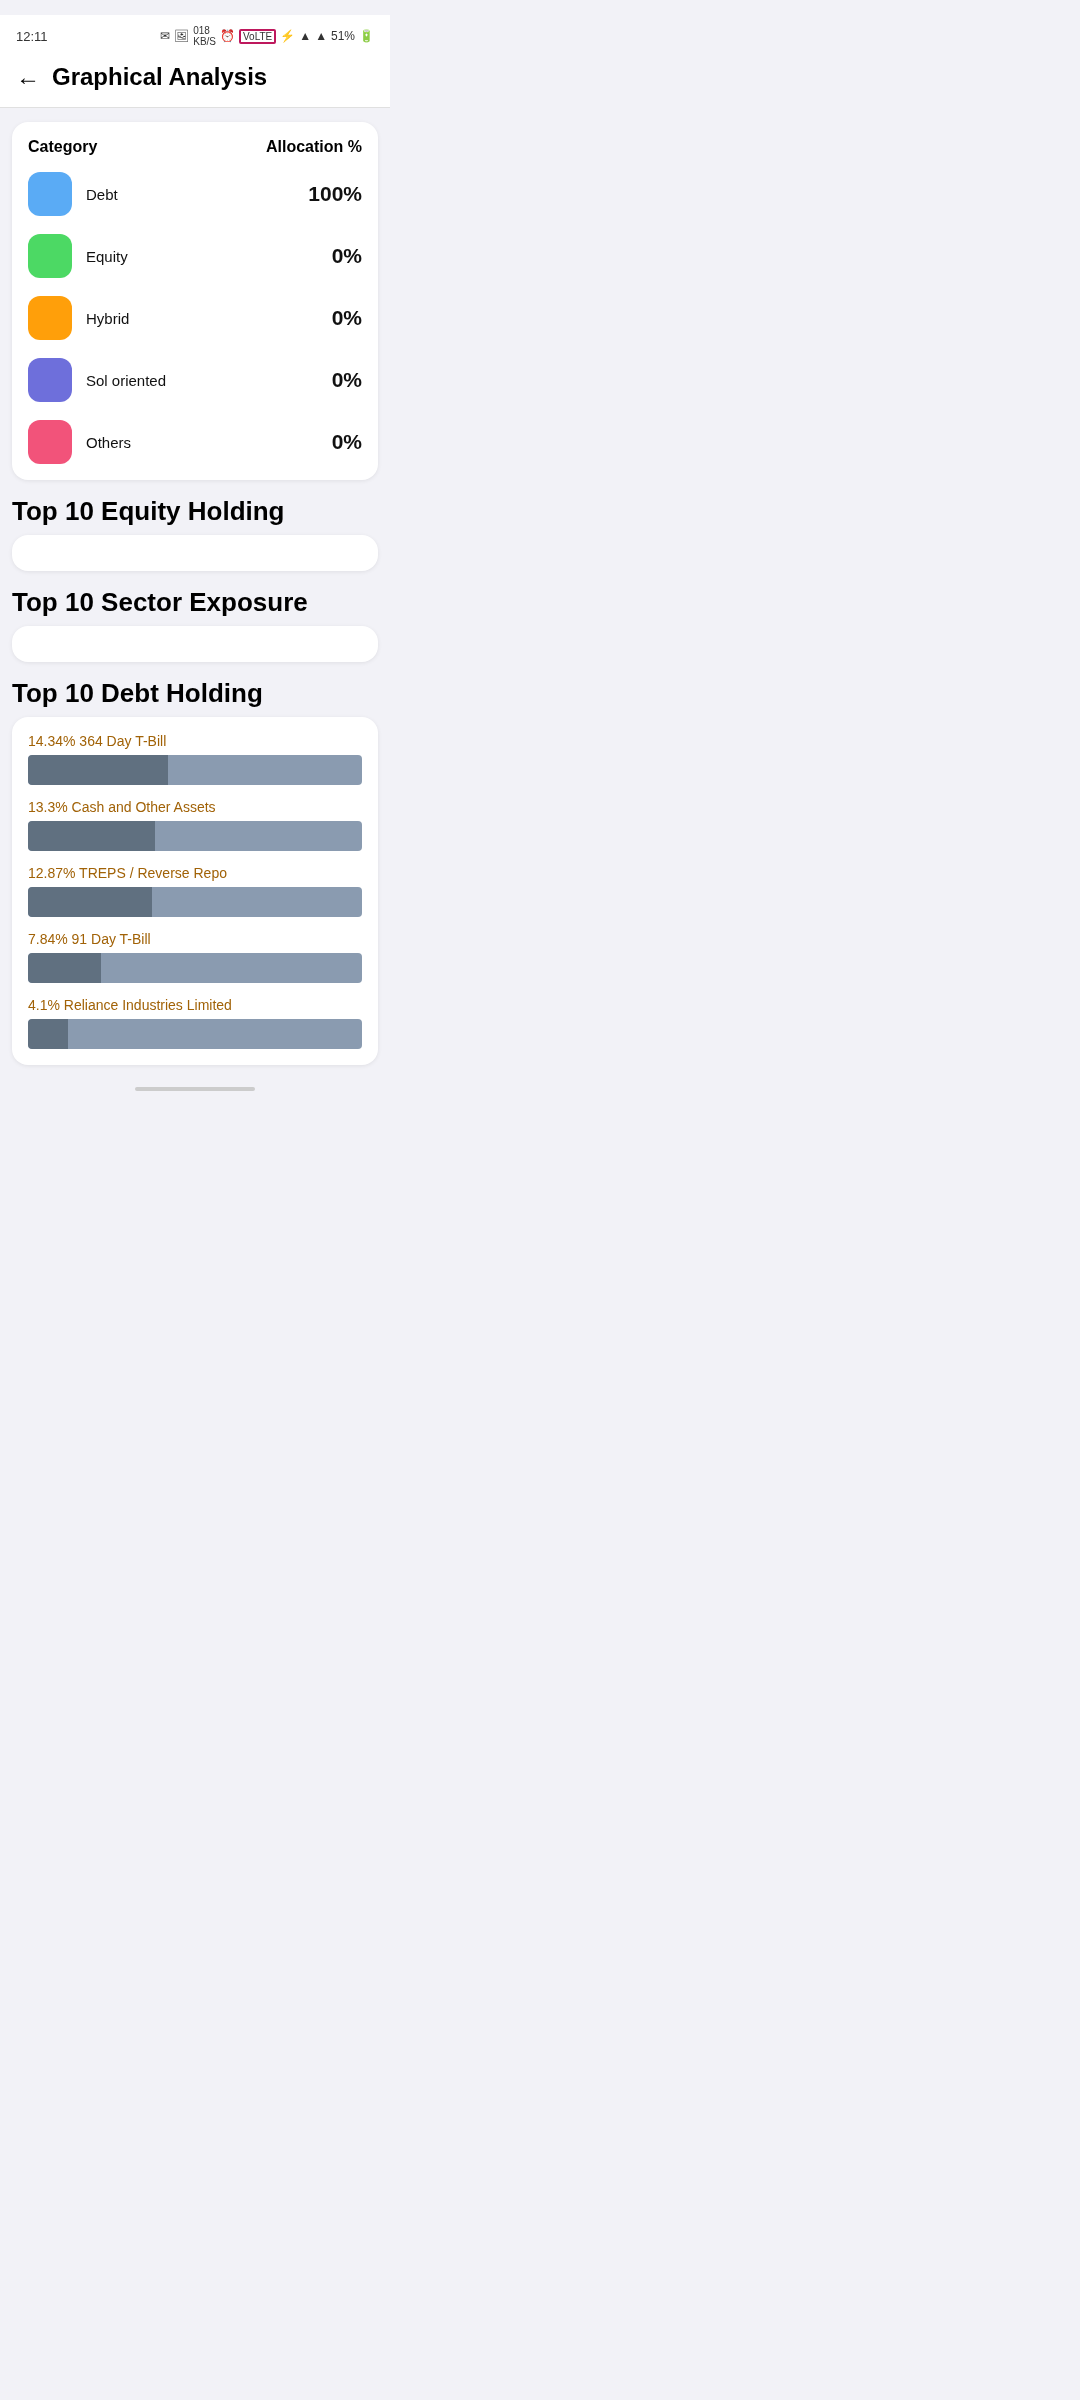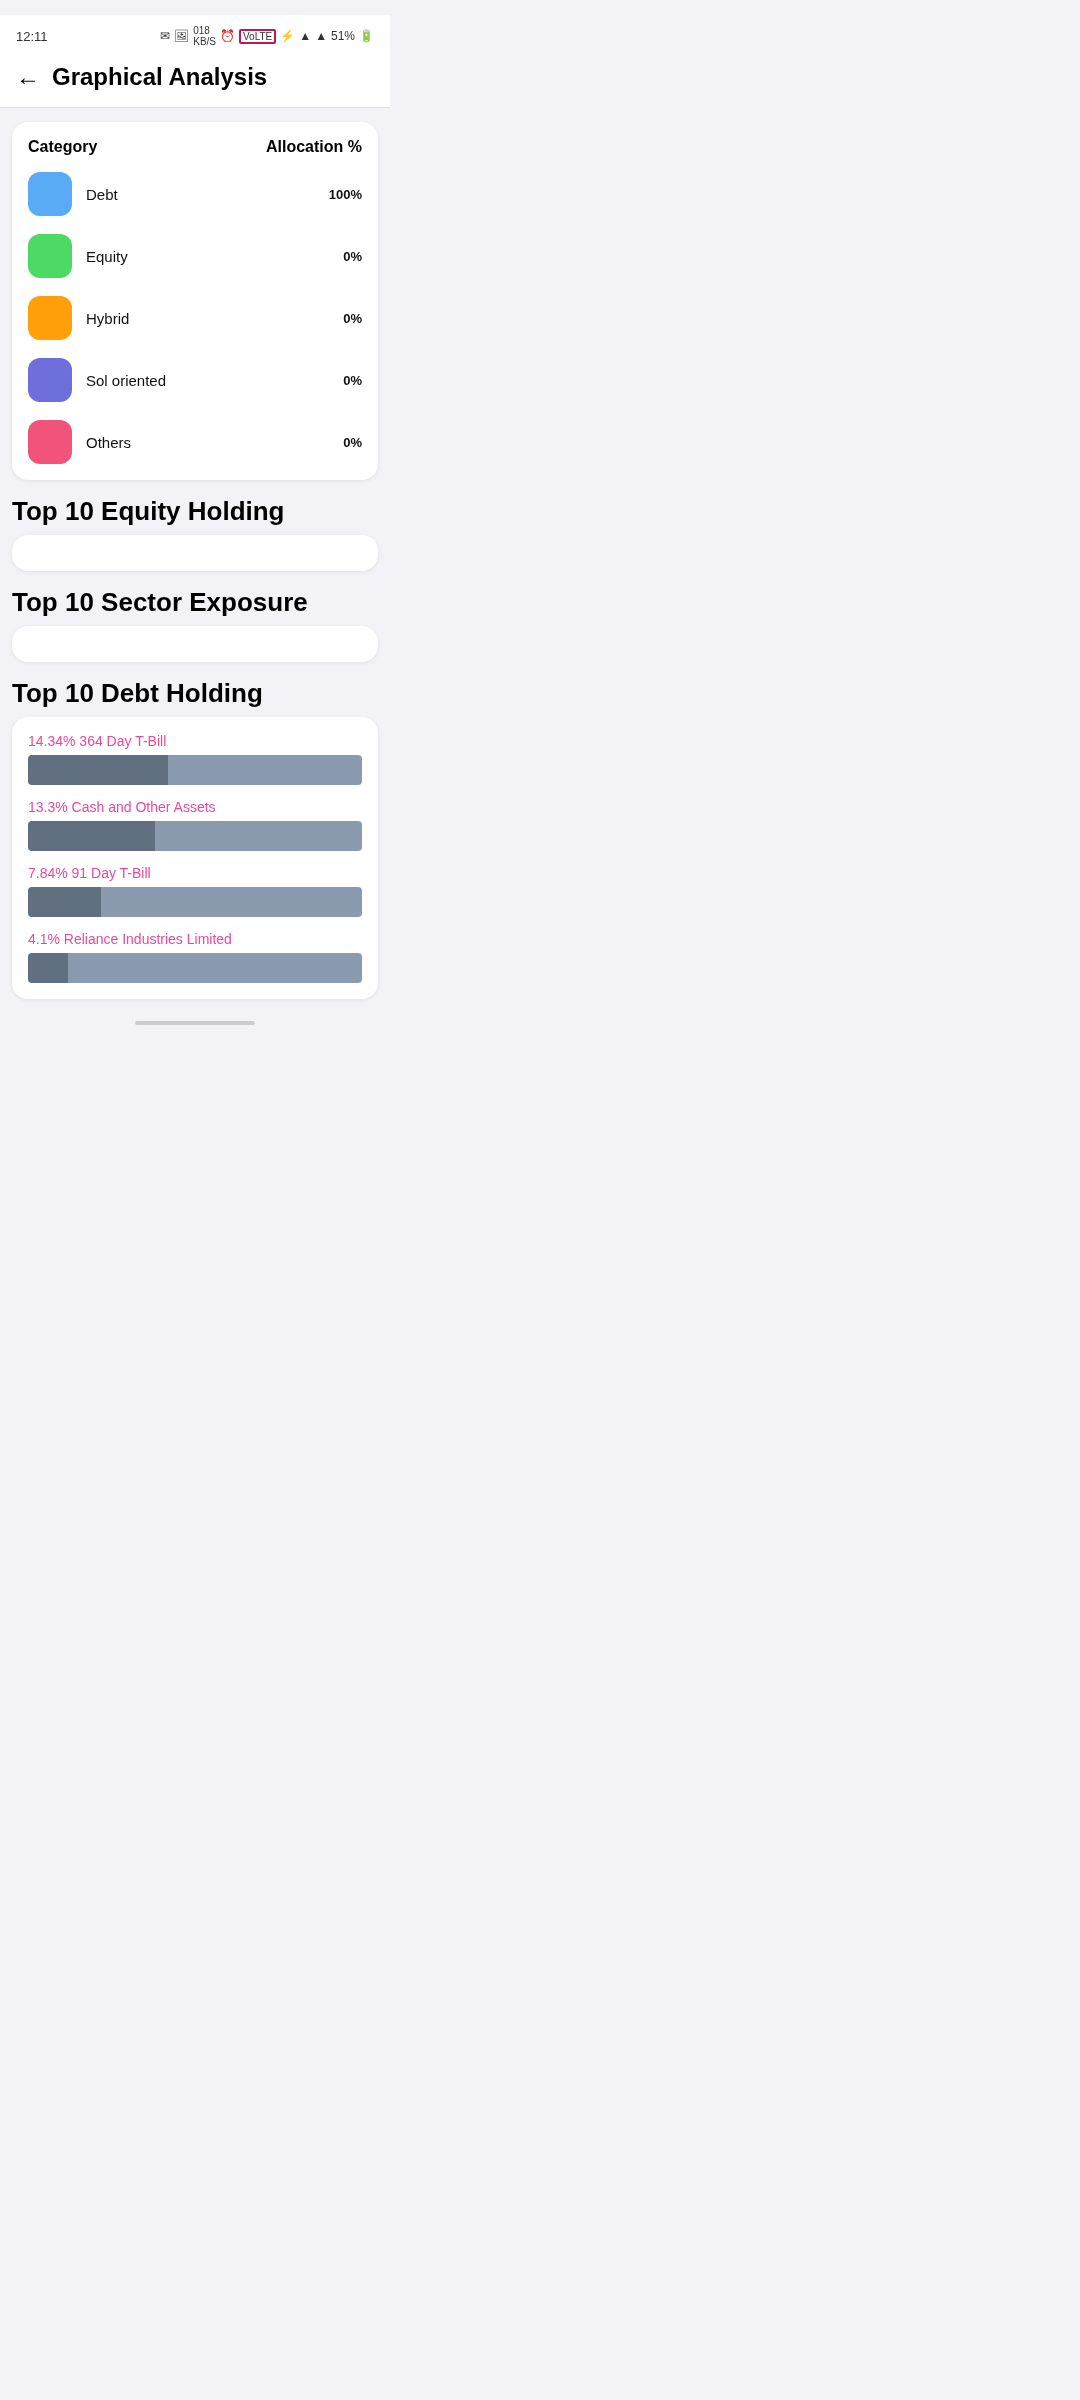--- a/index.html
+++ b/index.html
@@ -107,21 +107,21 @@
       flex-shrink: 0;
     }
 
     .category-name {
       font-size: 15px;
       font-weight: 500;
       color: #111;
     }
 
     .category-percent {
-      font-size: 13px;
+      font-size: 21px;
       font-weight: 600;
       color: #111;
     }
 
     
     .section-title {
       font-size: 26px;
       font-weight: 700;
       color: #000;
       margin-bottom: 8px;
@@ -142,21 +142,21 @@
       box-shadow: 0 1px 4px rgba(0,0,0,0.08);
       display: flex;
       flex-direction: column;
       gap: 14px;
     }
 
     .holding-item { display: flex; flex-direction: column; gap: 6px; }
 
     .holding-label {
       font-size: 14px;
-      color: #ec4899;
+      color: #a16207;
     }
 
     .bar-container {
       height: 30px;
       background: #8a9bb0;
       border-radius: 4px;
       overflow: hidden;
       display: flex;
     }
 
@@ -269,20 +269,26 @@
         <div class="bar-fill" style="width:42%"></div>
       </div>
     </div>
         <div class="holding-item">
       <div class="holding-label">13.3% Cash and Other Assets</div>
       <div class="bar-container">
         <div class="bar-fill" style="width:38%"></div>
       </div>
     </div>
         <div class="holding-item">
+      <div class="holding-label">12.87% TREPS / Reverse Repo</div>
+      <div class="bar-container">
+        <div class="bar-fill" style="width:37%"></div>
+      </div>
+    </div>
+        <div class="holding-item">
       <div class="holding-label">7.84% 91 Day T-Bill</div>
       <div class="bar-container">
         <div class="bar-fill" style="width:22%"></div>
       </div>
     </div>
         <div class="holding-item">
       <div class="holding-label">4.1% Reliance Industries Limited</div>
       <div class="bar-container">
         <div class="bar-fill" style="width:12%"></div>
       </div>

